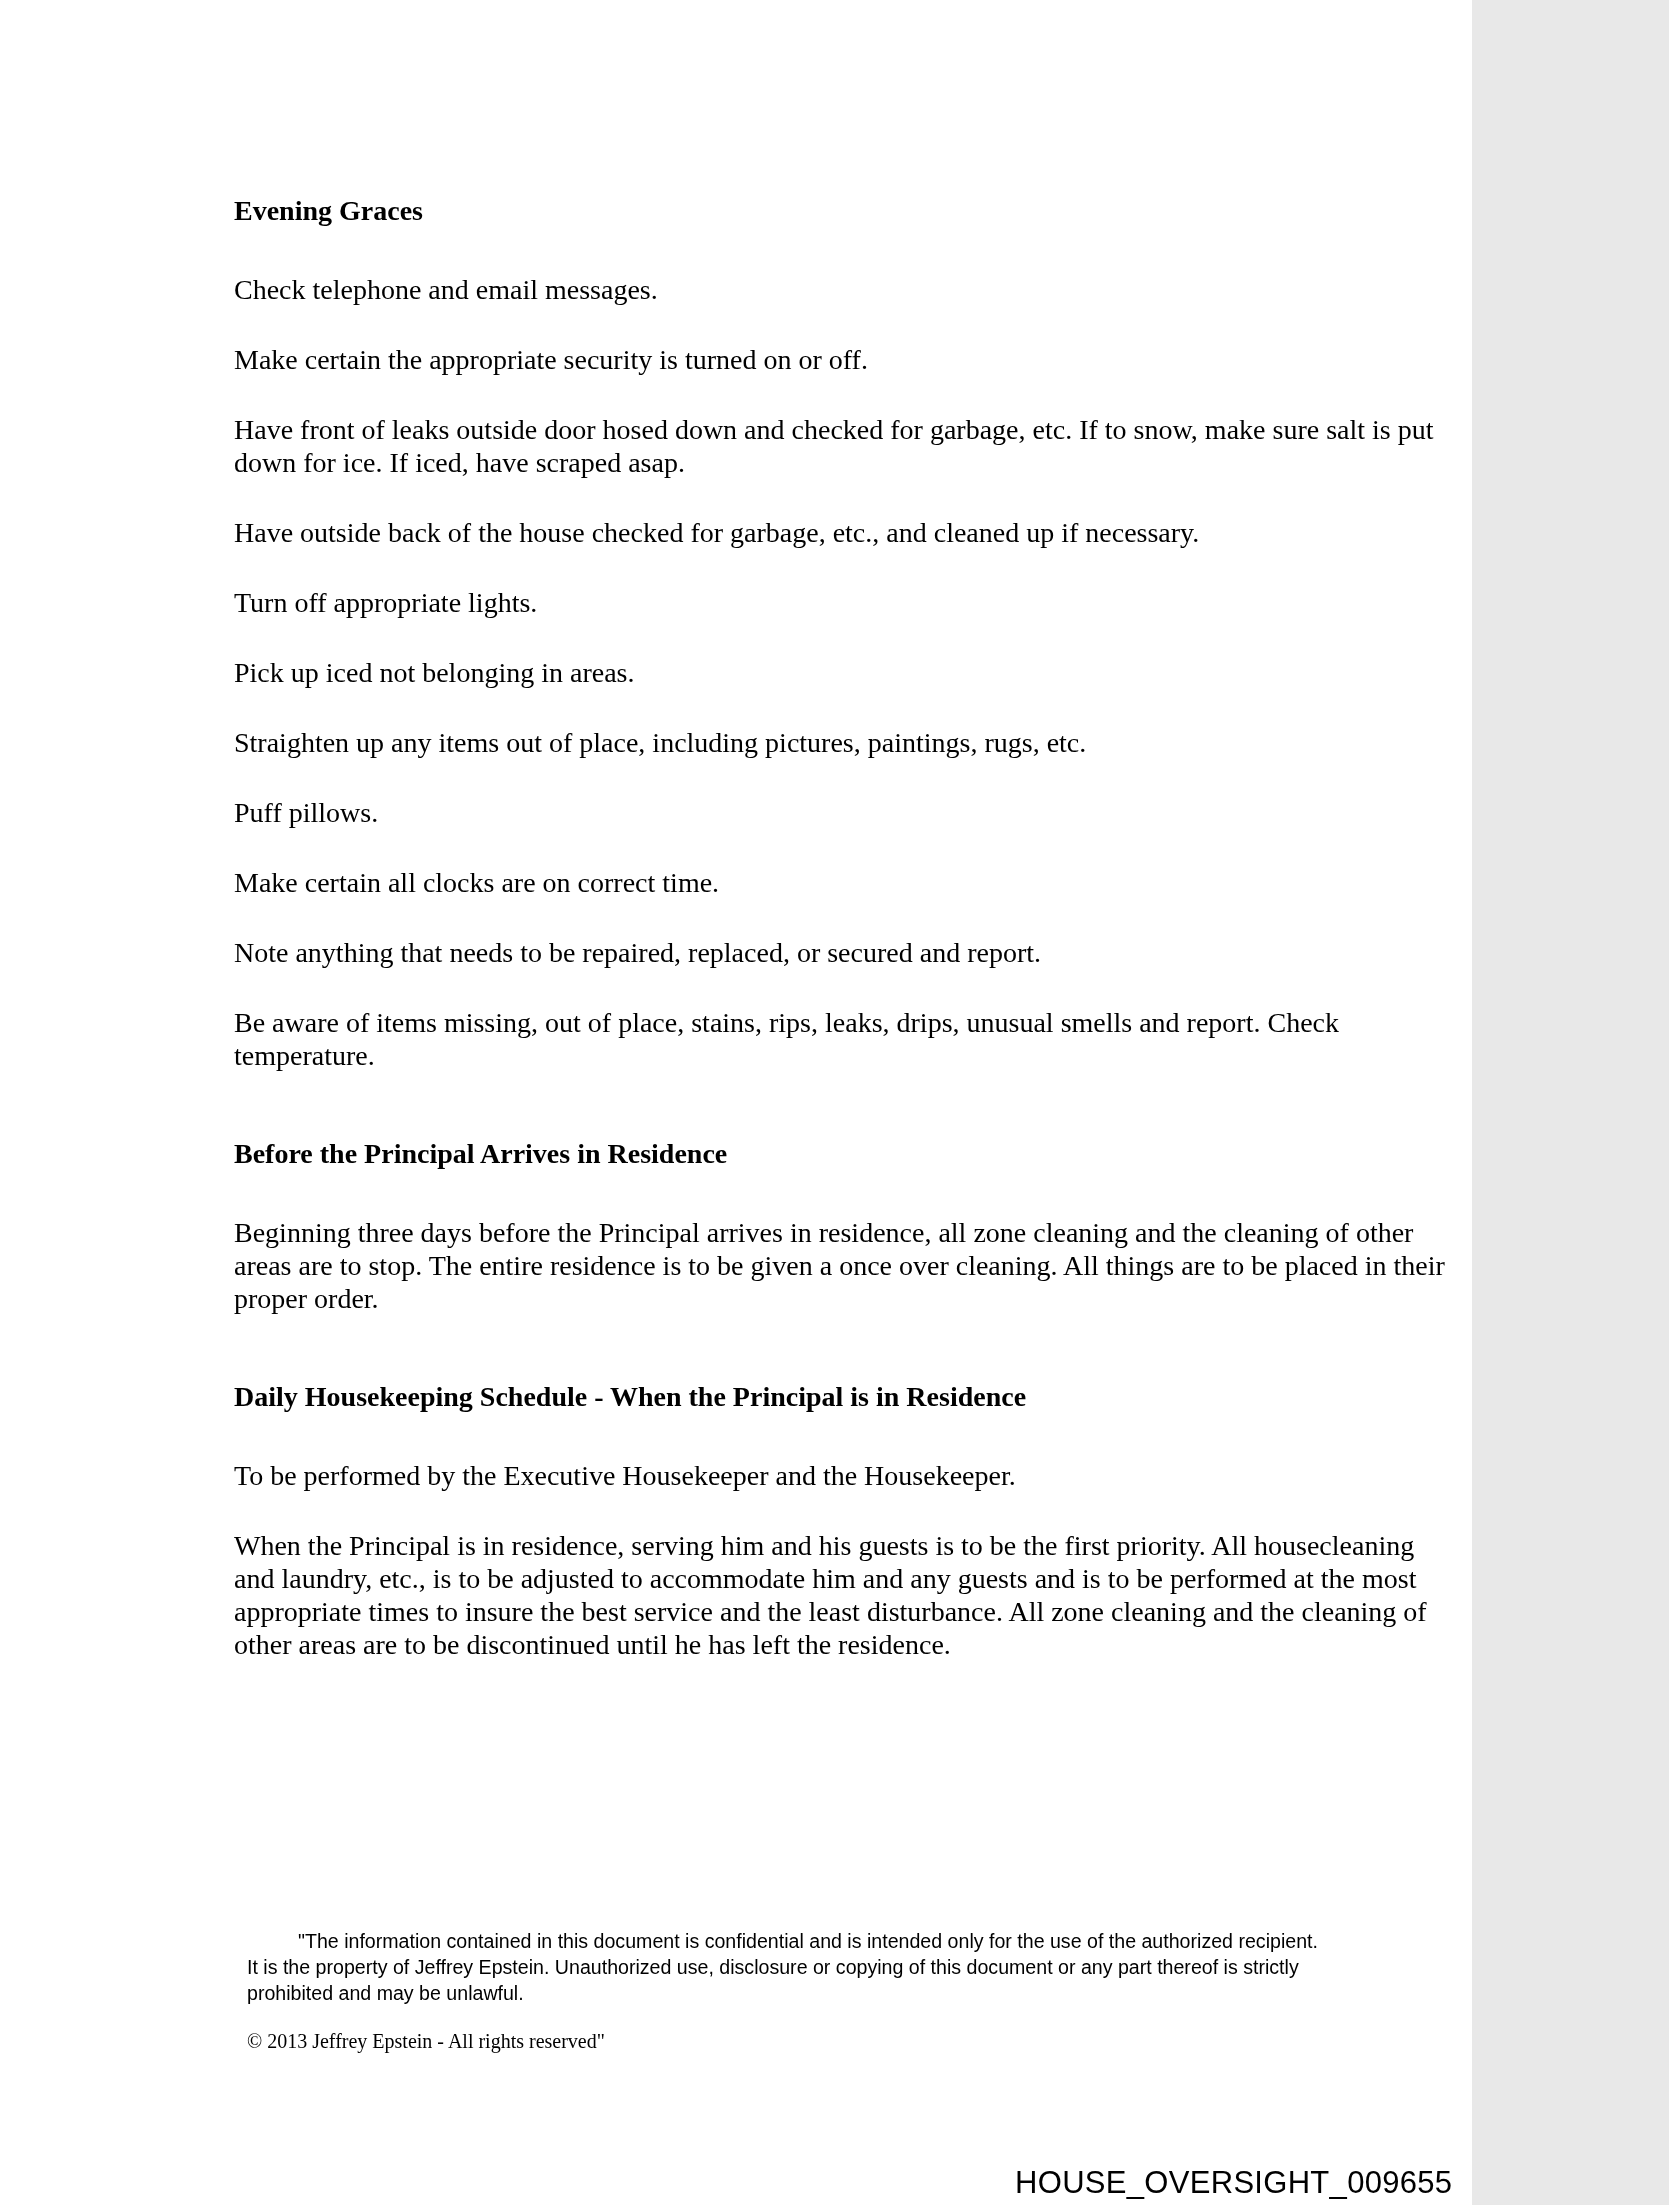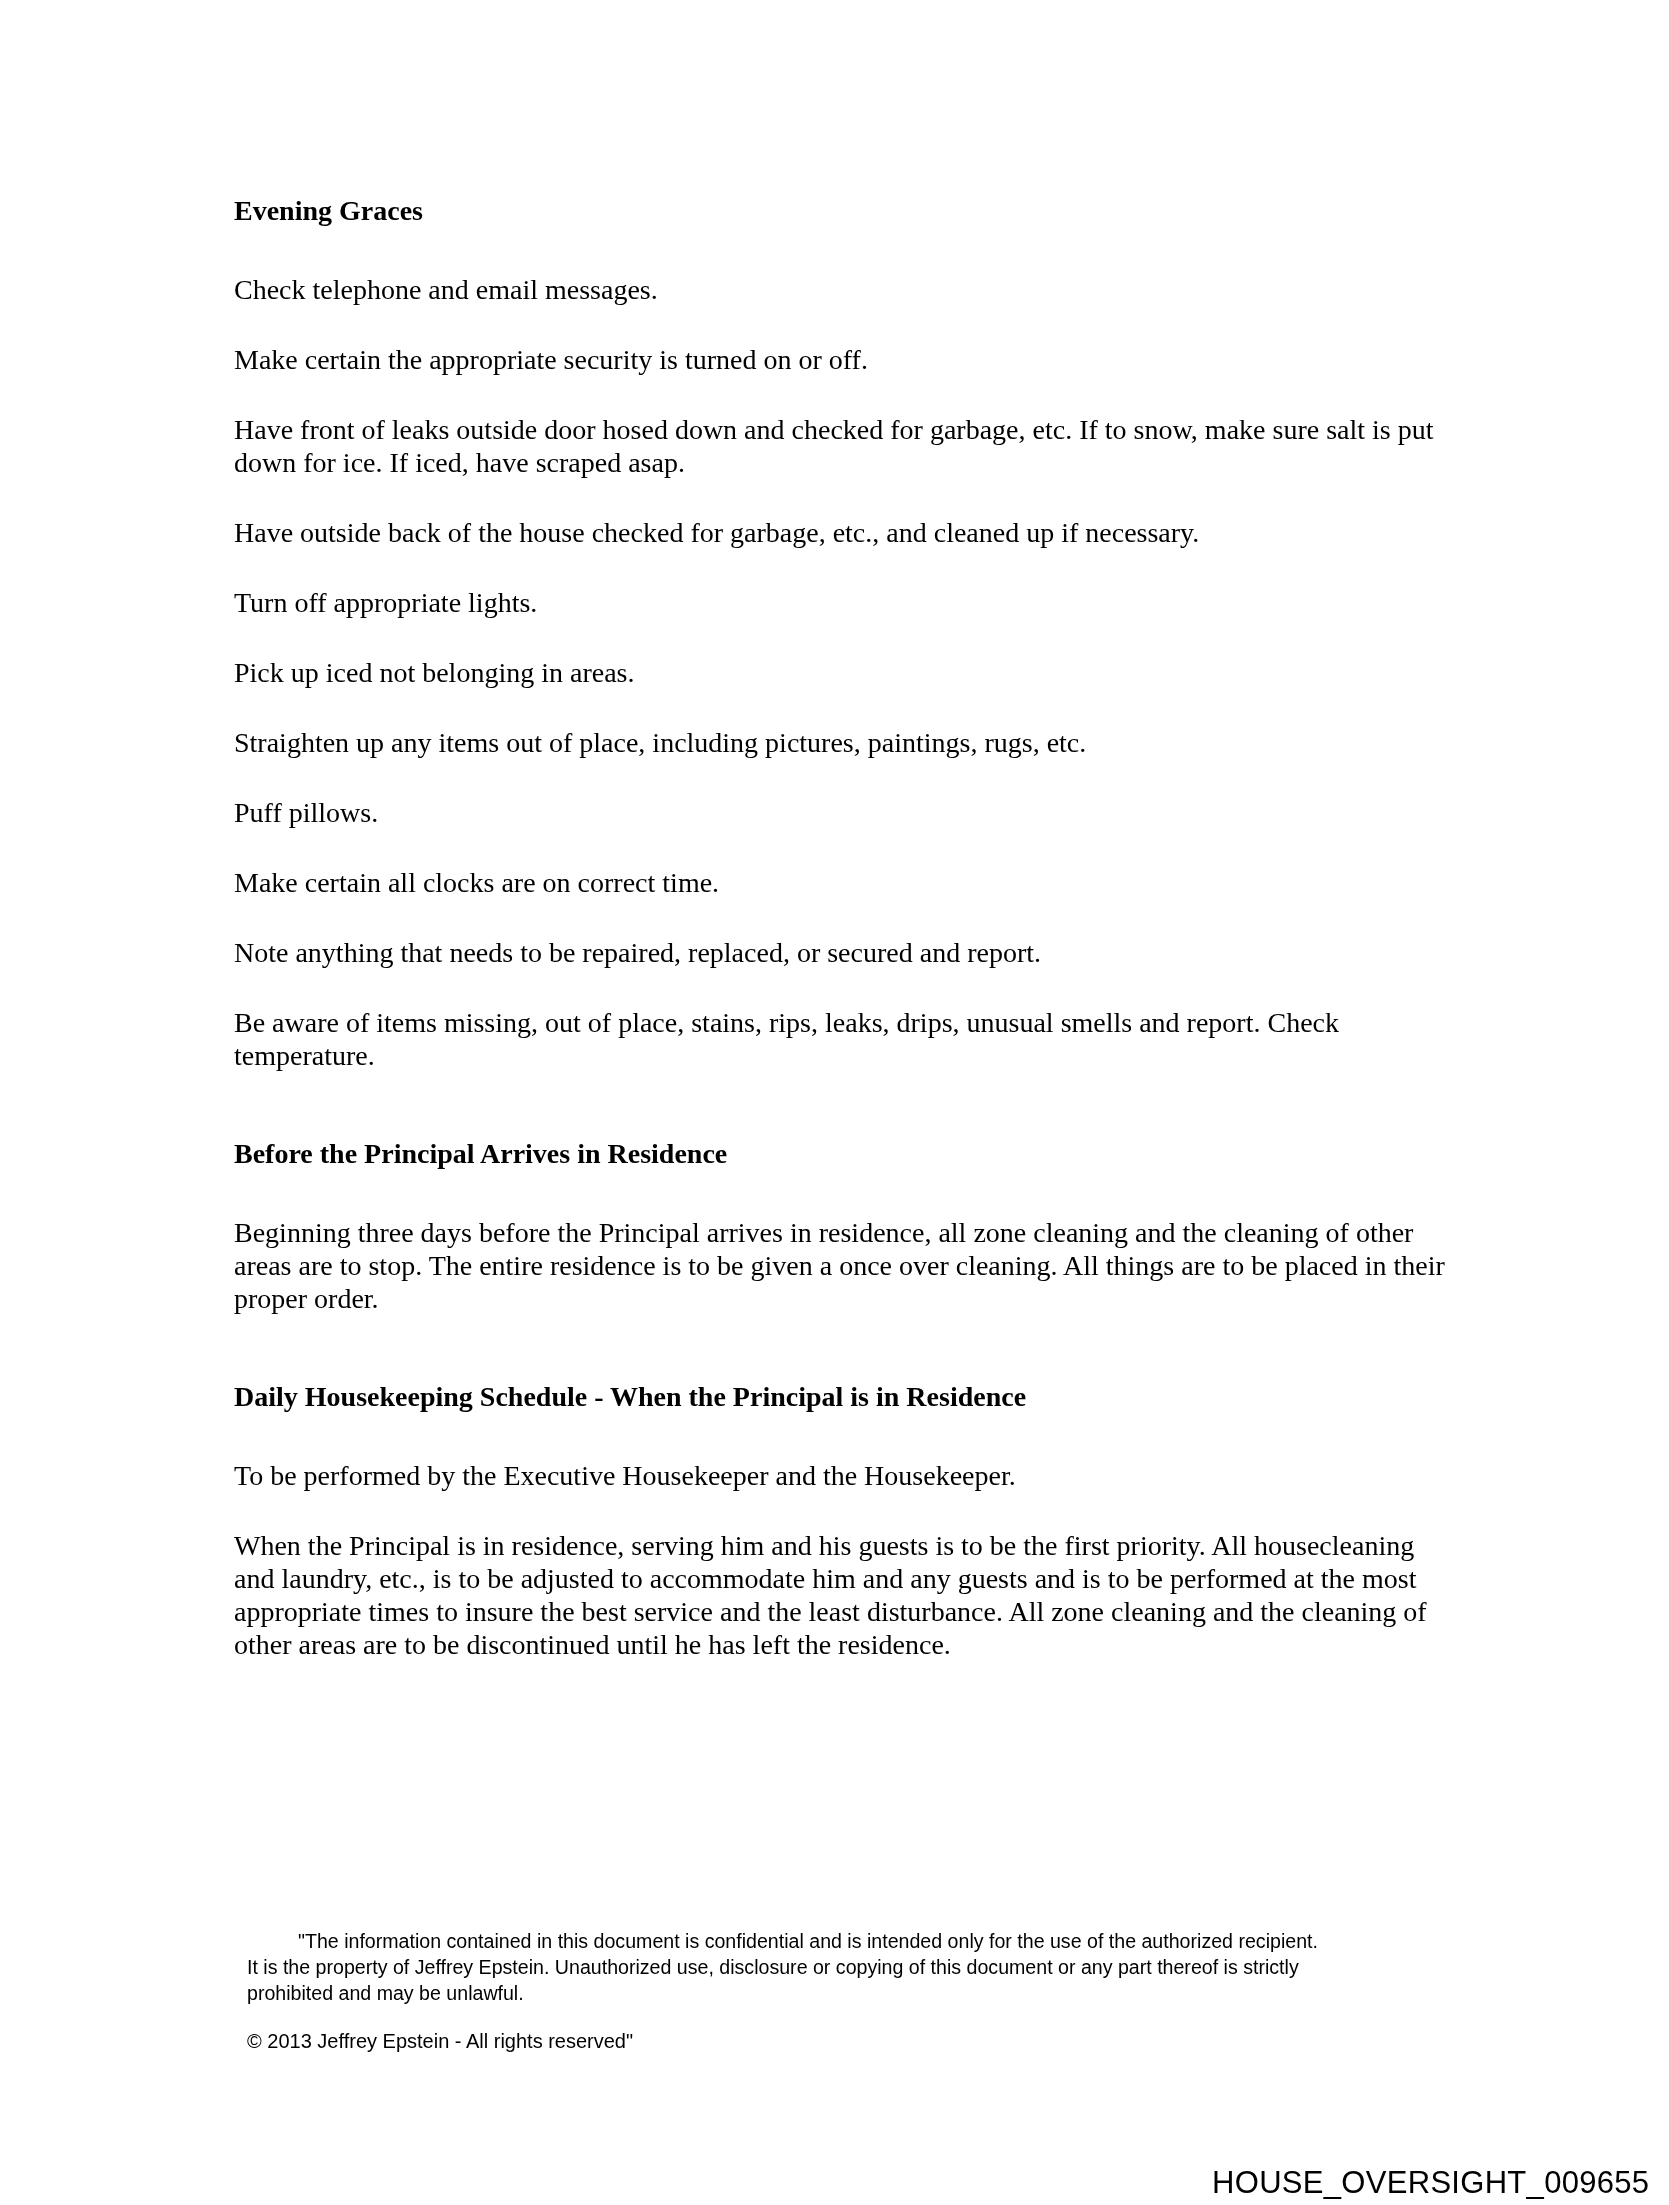--- a/index.html
+++ b/index.html
@@ -1,18 +1,18 @@
 <!DOCTYPE html>
 <html style="font-size:10.5px"><head>
 <meta charset="utf-8">
 <style>
   html, body { margin: 0; padding: 0; background: #e8e8e8; }
   .page {
     position: relative;
-    width: 1669px;
+    width: 1472px;
     height: 2205px;
     background: #ffffff;
     overflow: hidden;
     color: #000000;
   }
   .content {
     position: absolute;
     left: 234px;
     top: 194px;
     width: 1218px;
@@ -39,20 +39,21 @@
     font-family: "Liberation Sans", "DejaVu Sans", sans-serif;
     font-size: 19.6px;
     line-height: 26px;
     color: #000000;
   }
   .notice-line { margin: 0; }
   .notice-line.first { text-indent: 51px; }
   .copyright {
     margin: 22px 0 0 0;
     font-size: 20px;
+    font-family: Liberation Serif, serif;
   }
   .bates {
     position: absolute;
     right: 19.6px;
     bottom: 4px;
     font-family: "Liberation Sans", "DejaVu Sans", sans-serif;
     font-size: 31px;
     line-height: 37px;
     color: #000000;
     letter-spacing: 0.3px;

